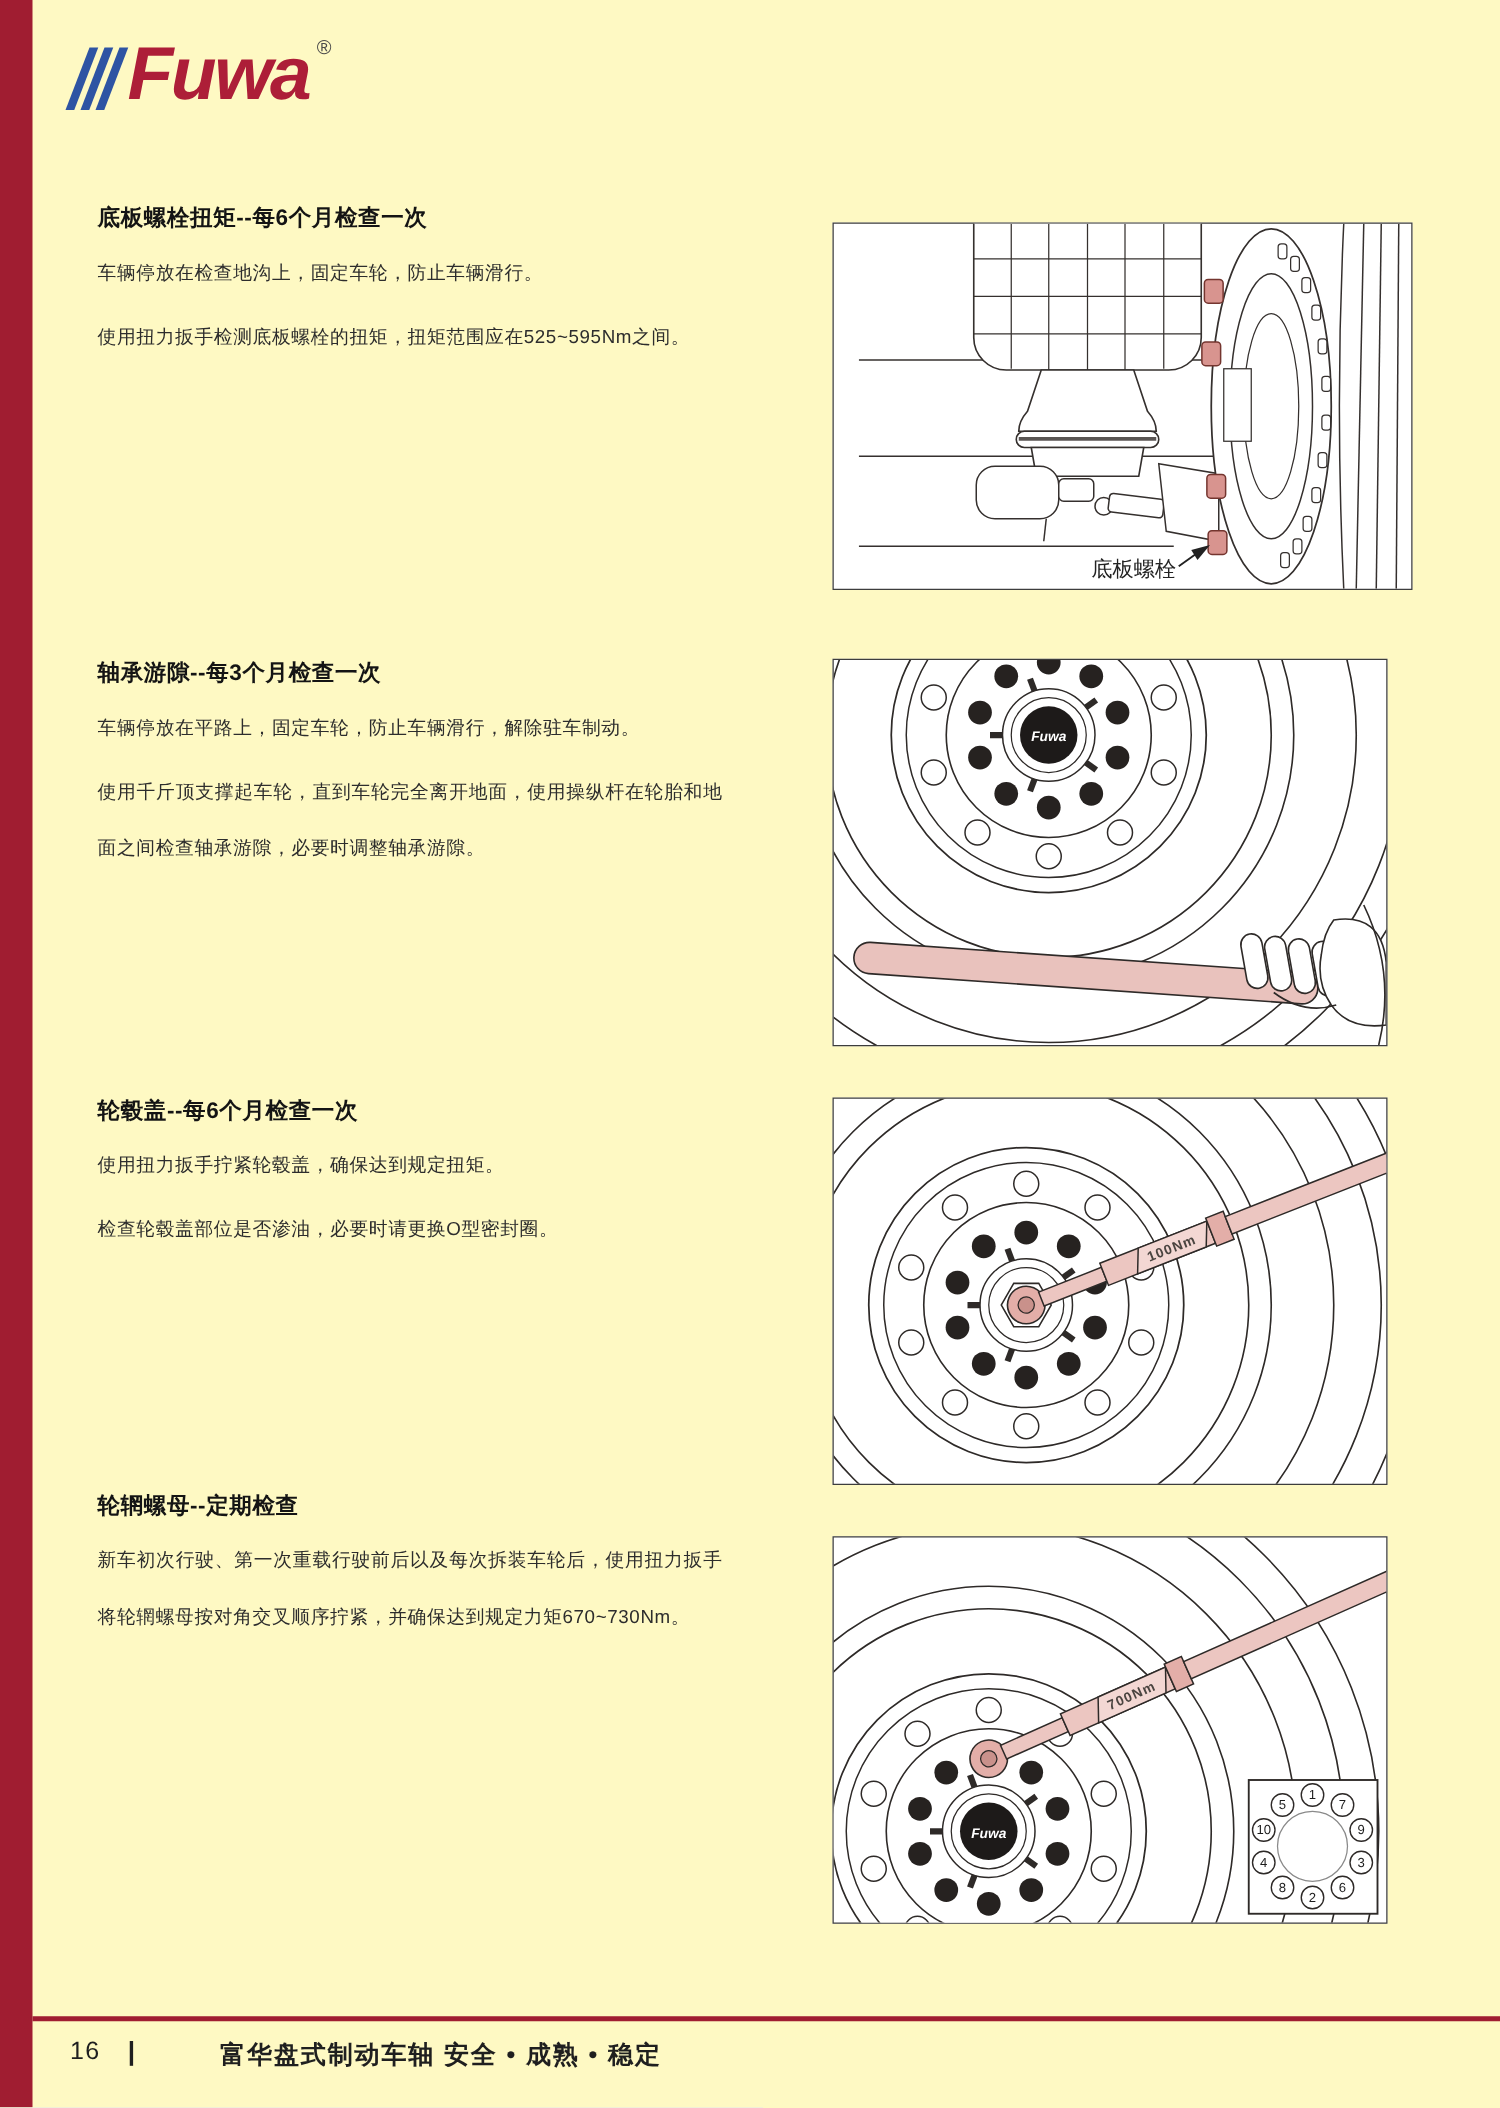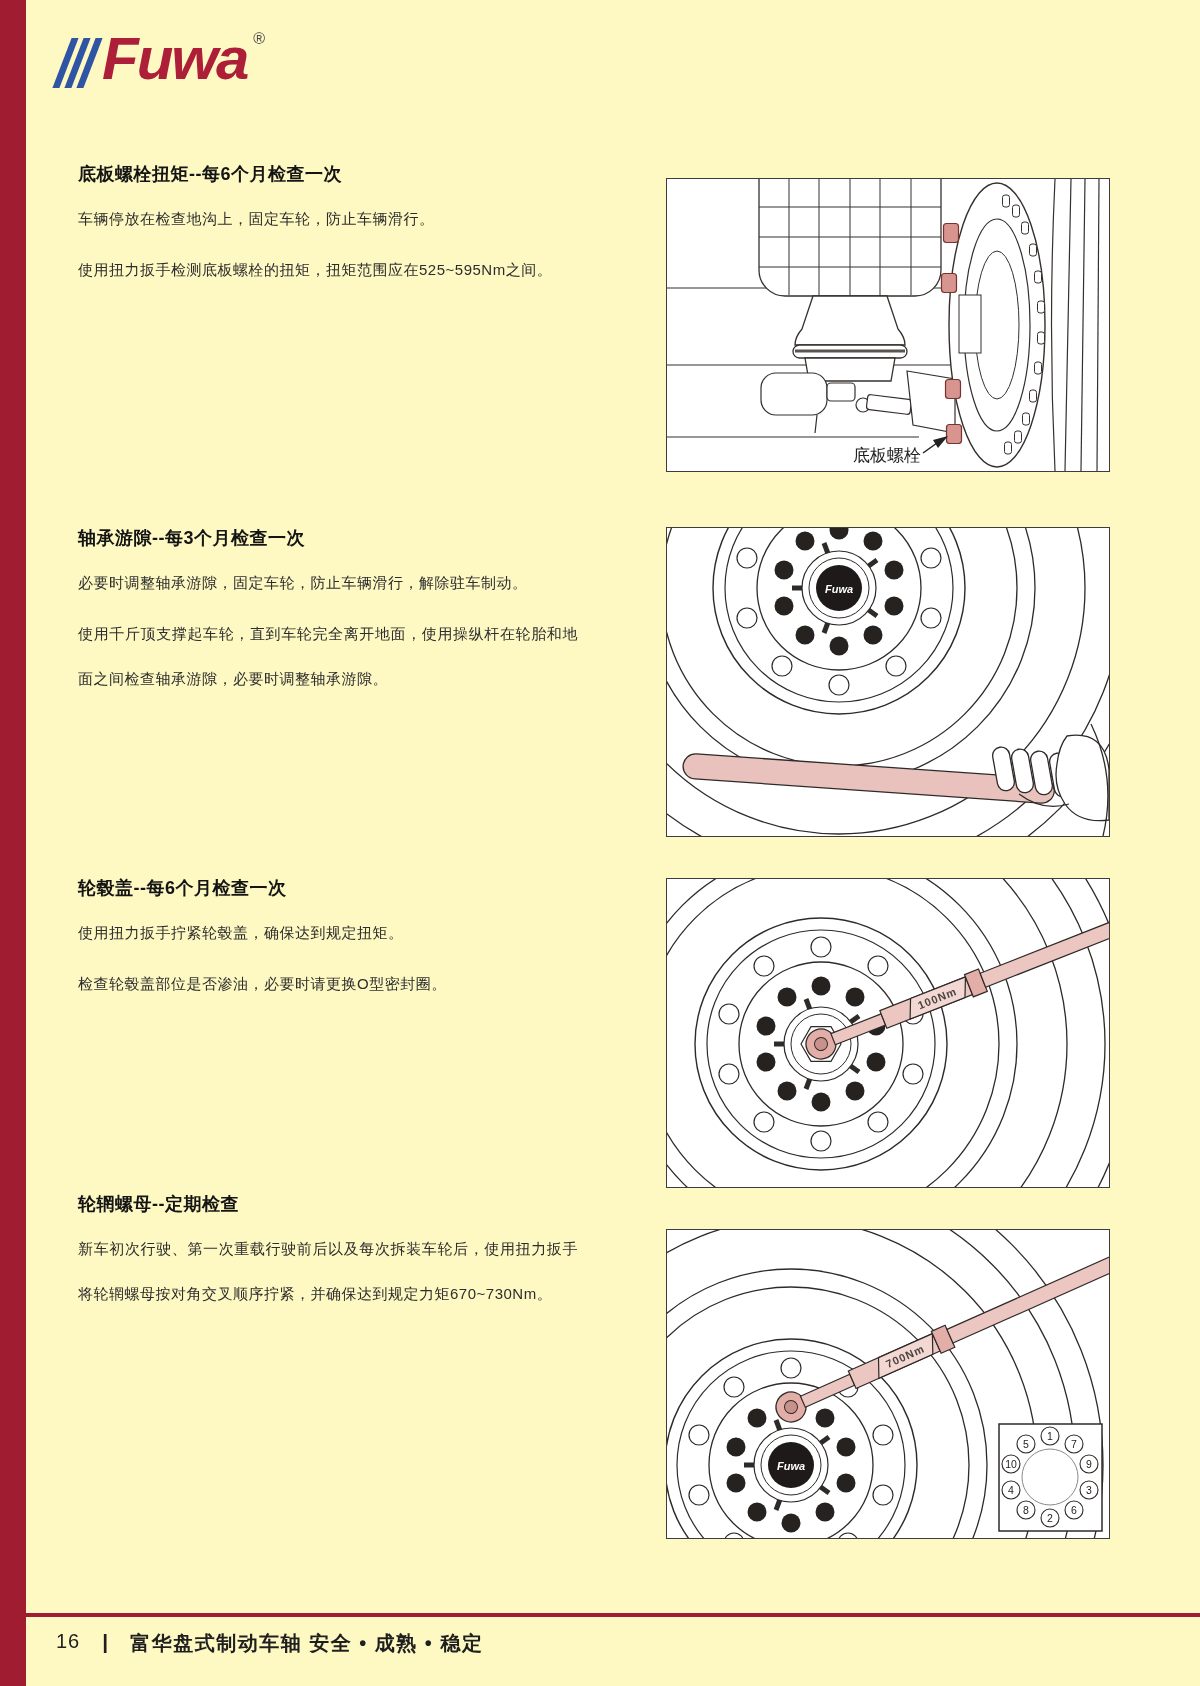--- a/index.html
+++ b/index.html
@@ -21,21 +21,21 @@
   .fig{position:absolute;left:666px;width:442px;background:#fff;border:1.5px solid #3d3d3d;box-sizing:content-box;}
   .fig svg{display:block;width:100%;height:100%;}
   #fig1{top:178px;height:292px;} #fig2{top:527px;height:308px;}
   #fig3{top:878px;height:308px;} #fig4{top:1229px;height:308px;}
   svg text{font-family:"Liberation Sans","DejaVu Sans",sans-serif;}
   
   .footer-line{position:absolute;left:26px;right:0;top:1613px;height:4px;background:#a01d31;}
   .footer{position:absolute;left:56px;top:1630px;display:flex;align-items:flex-start;font-size:20px;color:#1f1f1f;}
   .footer .num{letter-spacing:1px;}
   .footer .div{margin:0 22px;font-weight:bold;font-size:21px;}
-  .footer .txt{font-weight:bold;letter-spacing:1.5px;}
+  .footer .txt{font-weight:bold;letter-spacing:1.5px;margin-left:46px;}
 </style>
 </head>
 <body>
 
 <div class="page">
   <div class="red-bar"></div>
 
   <header class="logo">
     <span class="slashes">
         <i></i>
@@ -45,21 +45,21 @@
     <span class="brand">Fuwa</span>
     <span class="reg">®</span>
   </header>
 
   <section class="sec" id="sec1">
     <h2>底板螺栓扭矩--每6个月检查一次</h2>
     <p>车辆停放在检查地沟上，固定车轮，防止车辆滑行。</p>
     <p>使用扭力扳手检测底板螺栓的扭矩，扭矩范围应在525~595Nm之间。</p>
   </section>
 
-  <figure class="fig" id="fig1" style="margin:0;">
+  <figure class="fig" id="fig1" style="margin:0;padding-left:20px;">
     <svg viewBox="0 0 442 292">
       <g stroke="#35302e" stroke-width="1.2" fill="none">
         <line x1="0" y1="109" x2="290" y2="109"></line>
         <line x1="0" y1="186" x2="290" y2="186"></line>
         <line x1="0" y1="258" x2="252" y2="258"></line>
       </g>
       <rect x="92" y="-26" width="182" height="143" rx="26" fill="#fff" stroke="#35302e" stroke-width="1.3"></rect>
       <g stroke="#35302e" stroke-width="1" fill="none">
         <line x1="122" y1="0" x2="122" y2="116"></line>
           <line x1="152" y1="0" x2="152" y2="117"></line>
@@ -117,21 +117,21 @@
         <line x1="432" y1="0" x2="430" y2="292"></line>
       </g>
       <line x1="256" y1="274" x2="270" y2="264" stroke="#222" stroke-width="1.5"></line>
       <polygon points="281,257 266,261 271,269" fill="#222"></polygon>
       <text x="186" y="282" font-size="17" fill="#222">底板螺栓</text>
     </svg>
   </figure>
 
   <section class="sec" id="sec2">
     <h2>轴承游隙--每3个月检查一次</h2>
-    <p>必要时调整轴承游隙，固定车轮，防止车辆滑行，解除驻车制动。</p>
+    <p>车辆停放在平路上，固定车轮，防止车辆滑行，解除驻车制动。</p>
     <p>使用千斤顶支撑起车轮，直到车轮完全离开地面，使用操纵杆在轮胎和地面之间检查轴承游隙，必要时调整轴承游隙。</p>
   </section>
 
   <figure class="fig" id="fig2" style="margin:0;">
     <svg viewBox="0 0 442 308">
       <g fill="none" stroke="#2e2a28" stroke-width="1.3">
         <circle cx="172" cy="60" r="312"></circle>
           <circle cx="172" cy="60" r="284"></circle>
         <circle cx="172" cy="60" r="246"></circle>
           <circle cx="172" cy="60" r="196"></circle>

